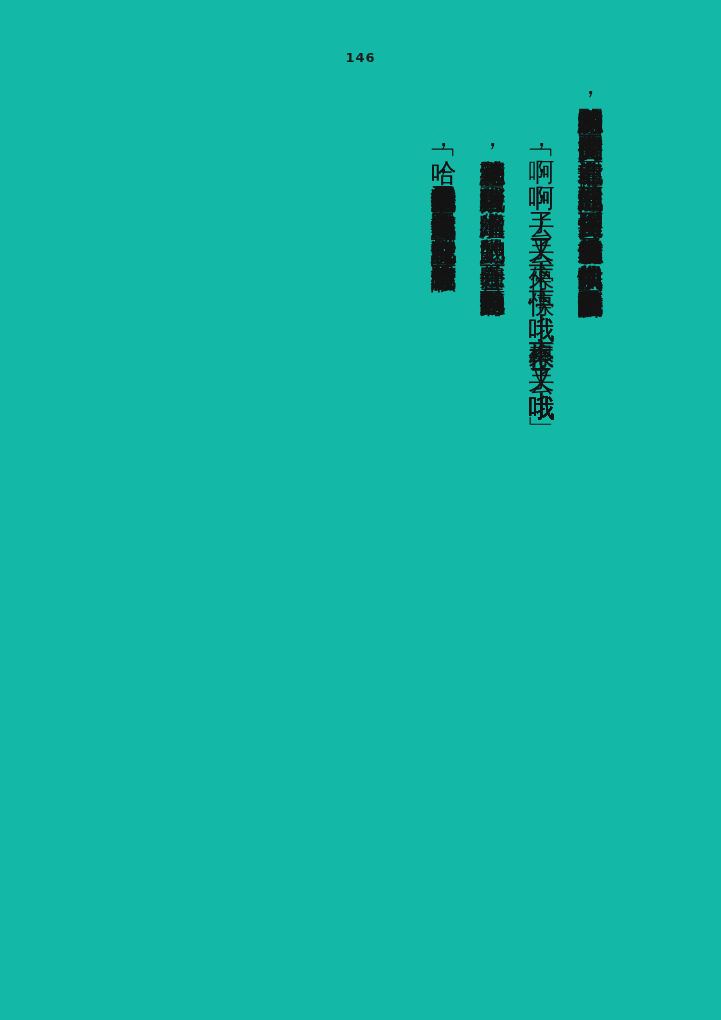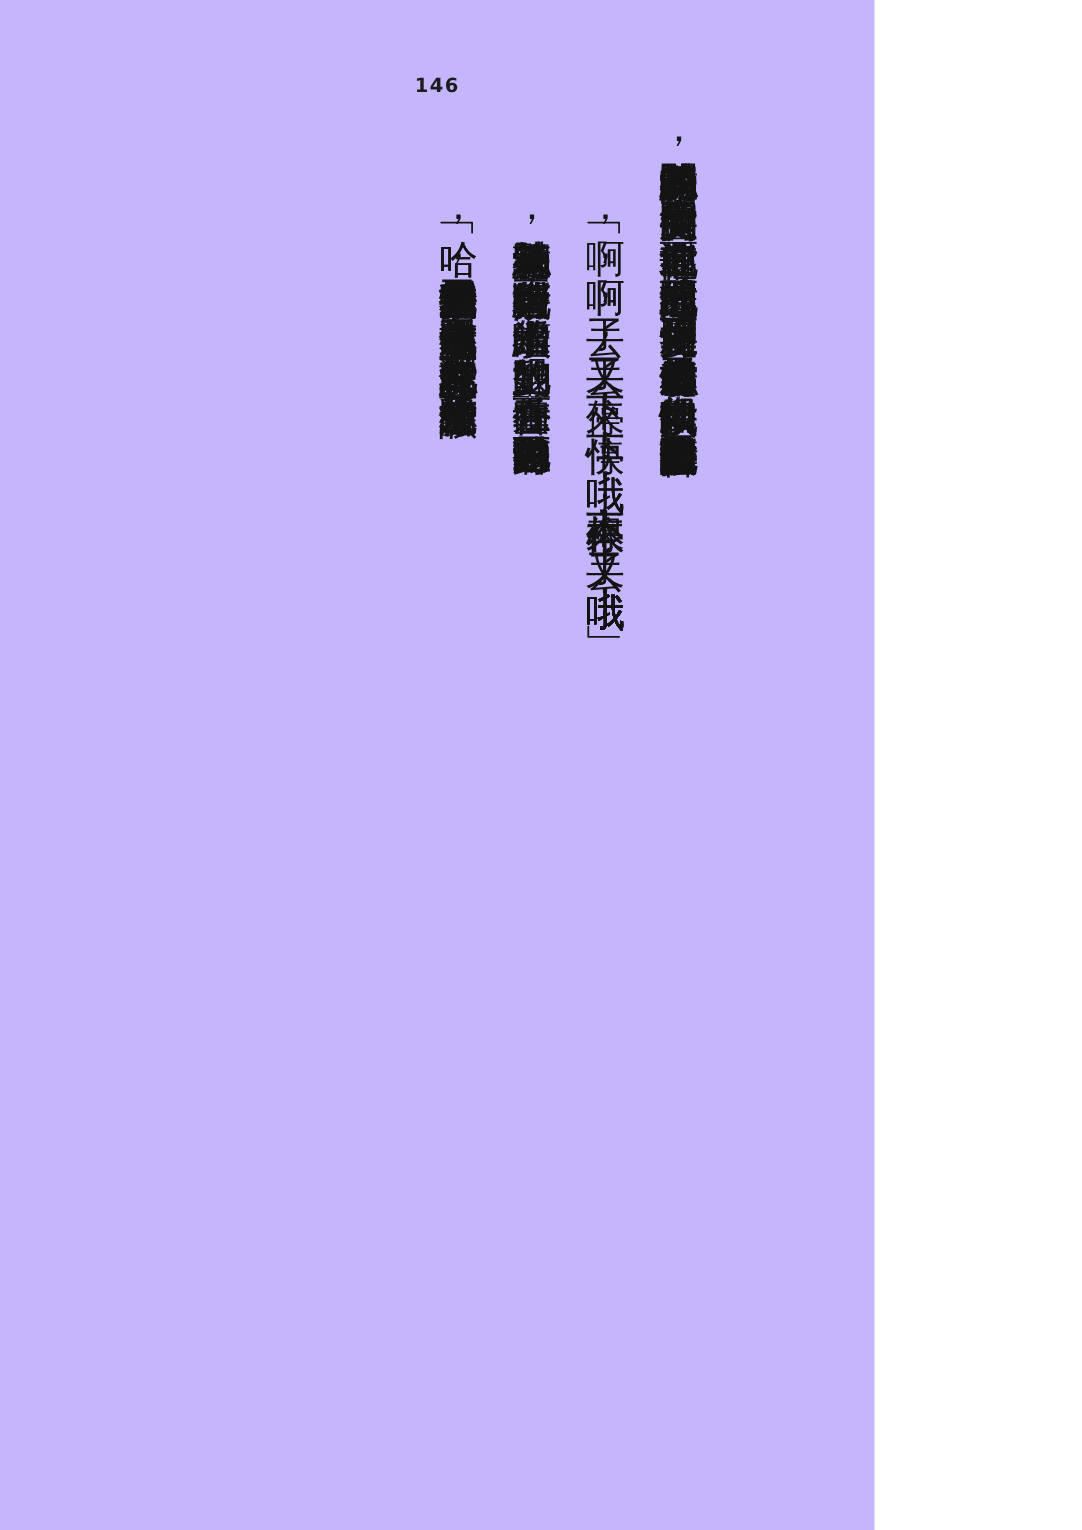--- a/index.html
+++ b/index.html
@@ -2,23 +2,23 @@
 <html><head>
 <meta charset="utf-8">
 <style>
   html, body {
     margin: 0;
     padding: 0;
     background: #ffffff;
   }
   .page {
     position: relative;
-    width: 583px;
+    width: 721px;
     height: 1020px;
-    background: #c4b5fd;
+    background: #14b8a6;
     overflow: hidden;
     font-family: "Liberation Serif", "DejaVu Serif", serif;
   }
   .page-number {
     position: absolute;
     top: 50px;
     left: 0;
     right: 0;
     text-align: center;
     font-family: "DejaVu Sans", "Liberation Sans", sans-serif;

